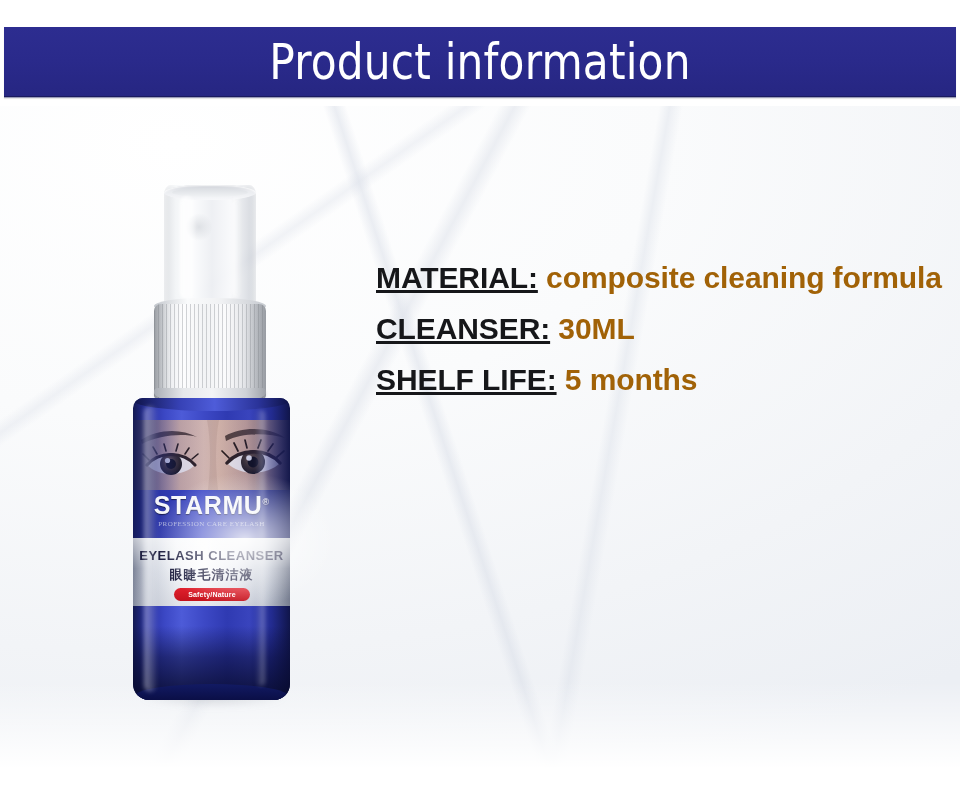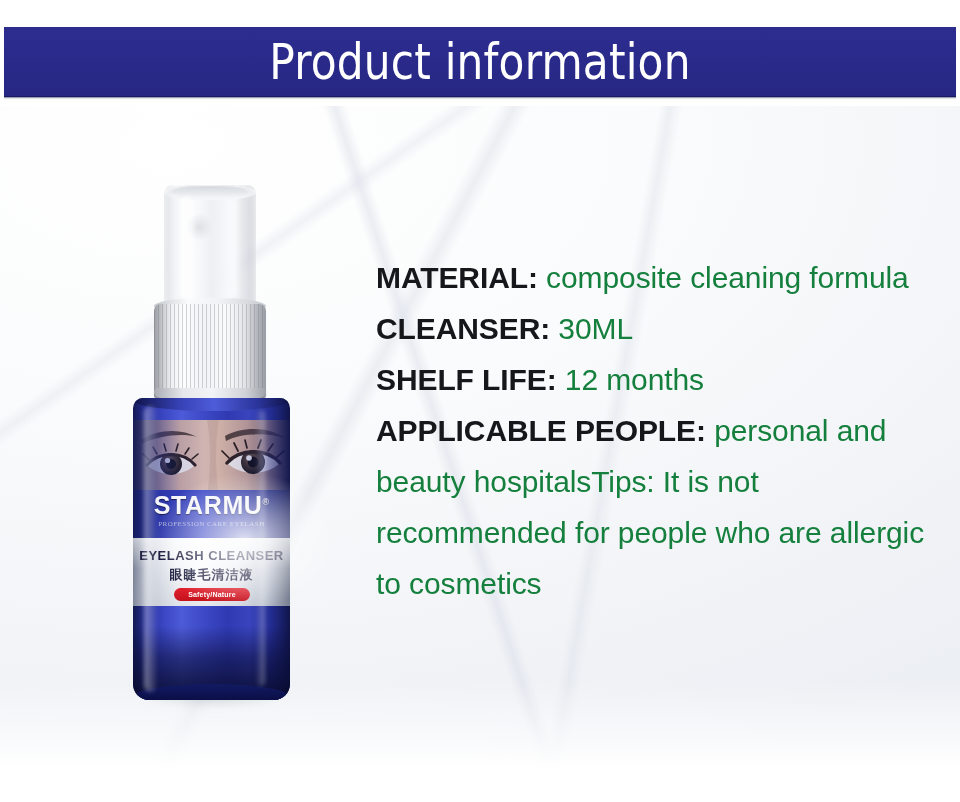--- a/index.html
+++ b/index.html
@@ -88,22 +88,22 @@
     left: 376px;
     top: 252px;
     width: 572px;
     color: #16171a;
     font-size: 30px;
     line-height: 51px;
     letter-spacing: -.1px;
   }
   .spec-line { white-space: nowrap; }
   .spec-line.wrapline { white-space: normal; }
-  .spec-key { font-weight: 700; }
-  .spec-val { font-weight: 400; color: #15803d; }
+  .spec-key { font-weight: 700; text-decoration: underline; }
+  .spec-val { font-weight: 700; color: #a16207; }
 
   
   .bottle {
     position: absolute;
     left: 128px;
     top: 180px;
     width: 176px;
     height: 530px;
   }
 
@@ -547,21 +547,17 @@
     <div class="spec-line">
       <span class="spec-key">MATERIAL:</span>
       <span class="spec-val">composite cleaning formula</span>
     </div>
     <div class="spec-line">
       <span class="spec-key">CLEANSER:</span>
       <span class="spec-val">30ML</span>
     </div>
     <div class="spec-line">
       <span class="spec-key">SHELF LIFE:</span>
-      <span class="spec-val">12 months</span>
-    </div>
-    <div class="spec-line wrapline">
-      <span class="spec-key">APPLICABLE PEOPLE:</span>
-      <span class="spec-val">personal and beauty hospitalsTips: It is not recommended for people who are allergic to cosmetics</span>
+      <span class="spec-val">5 months</span>
     </div>
   </div>
 
 </div>
 
 </body></html>

